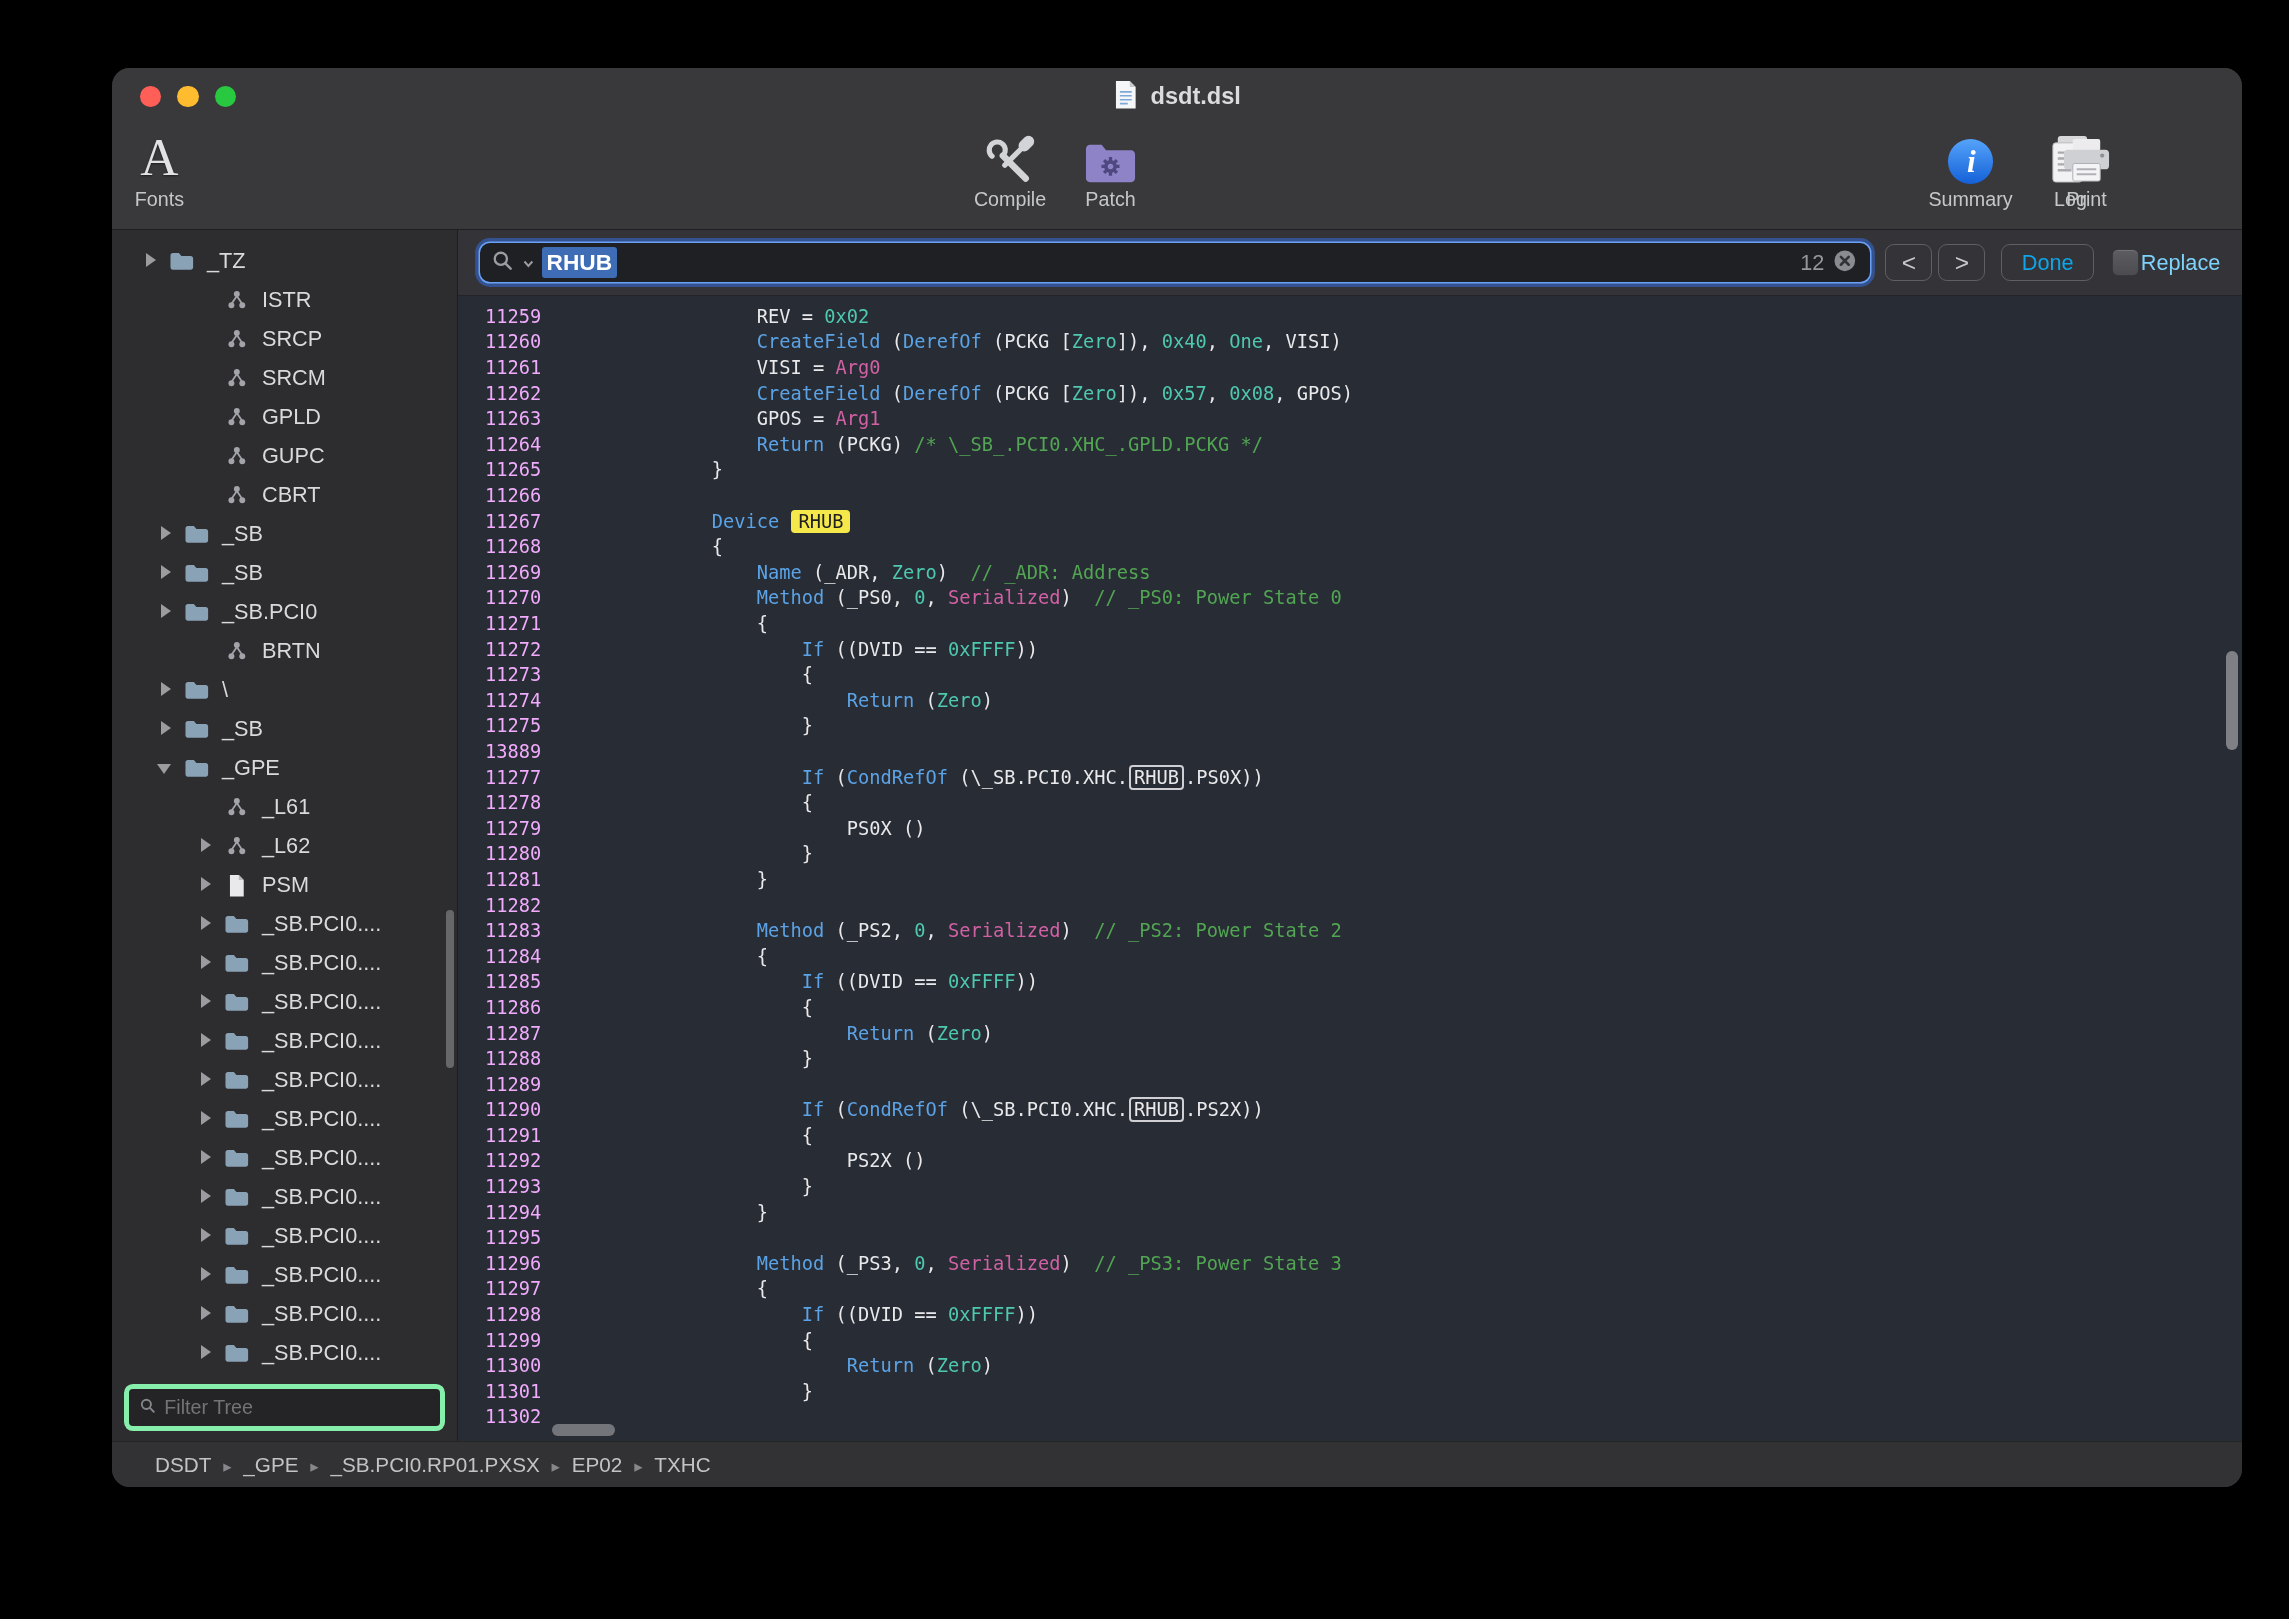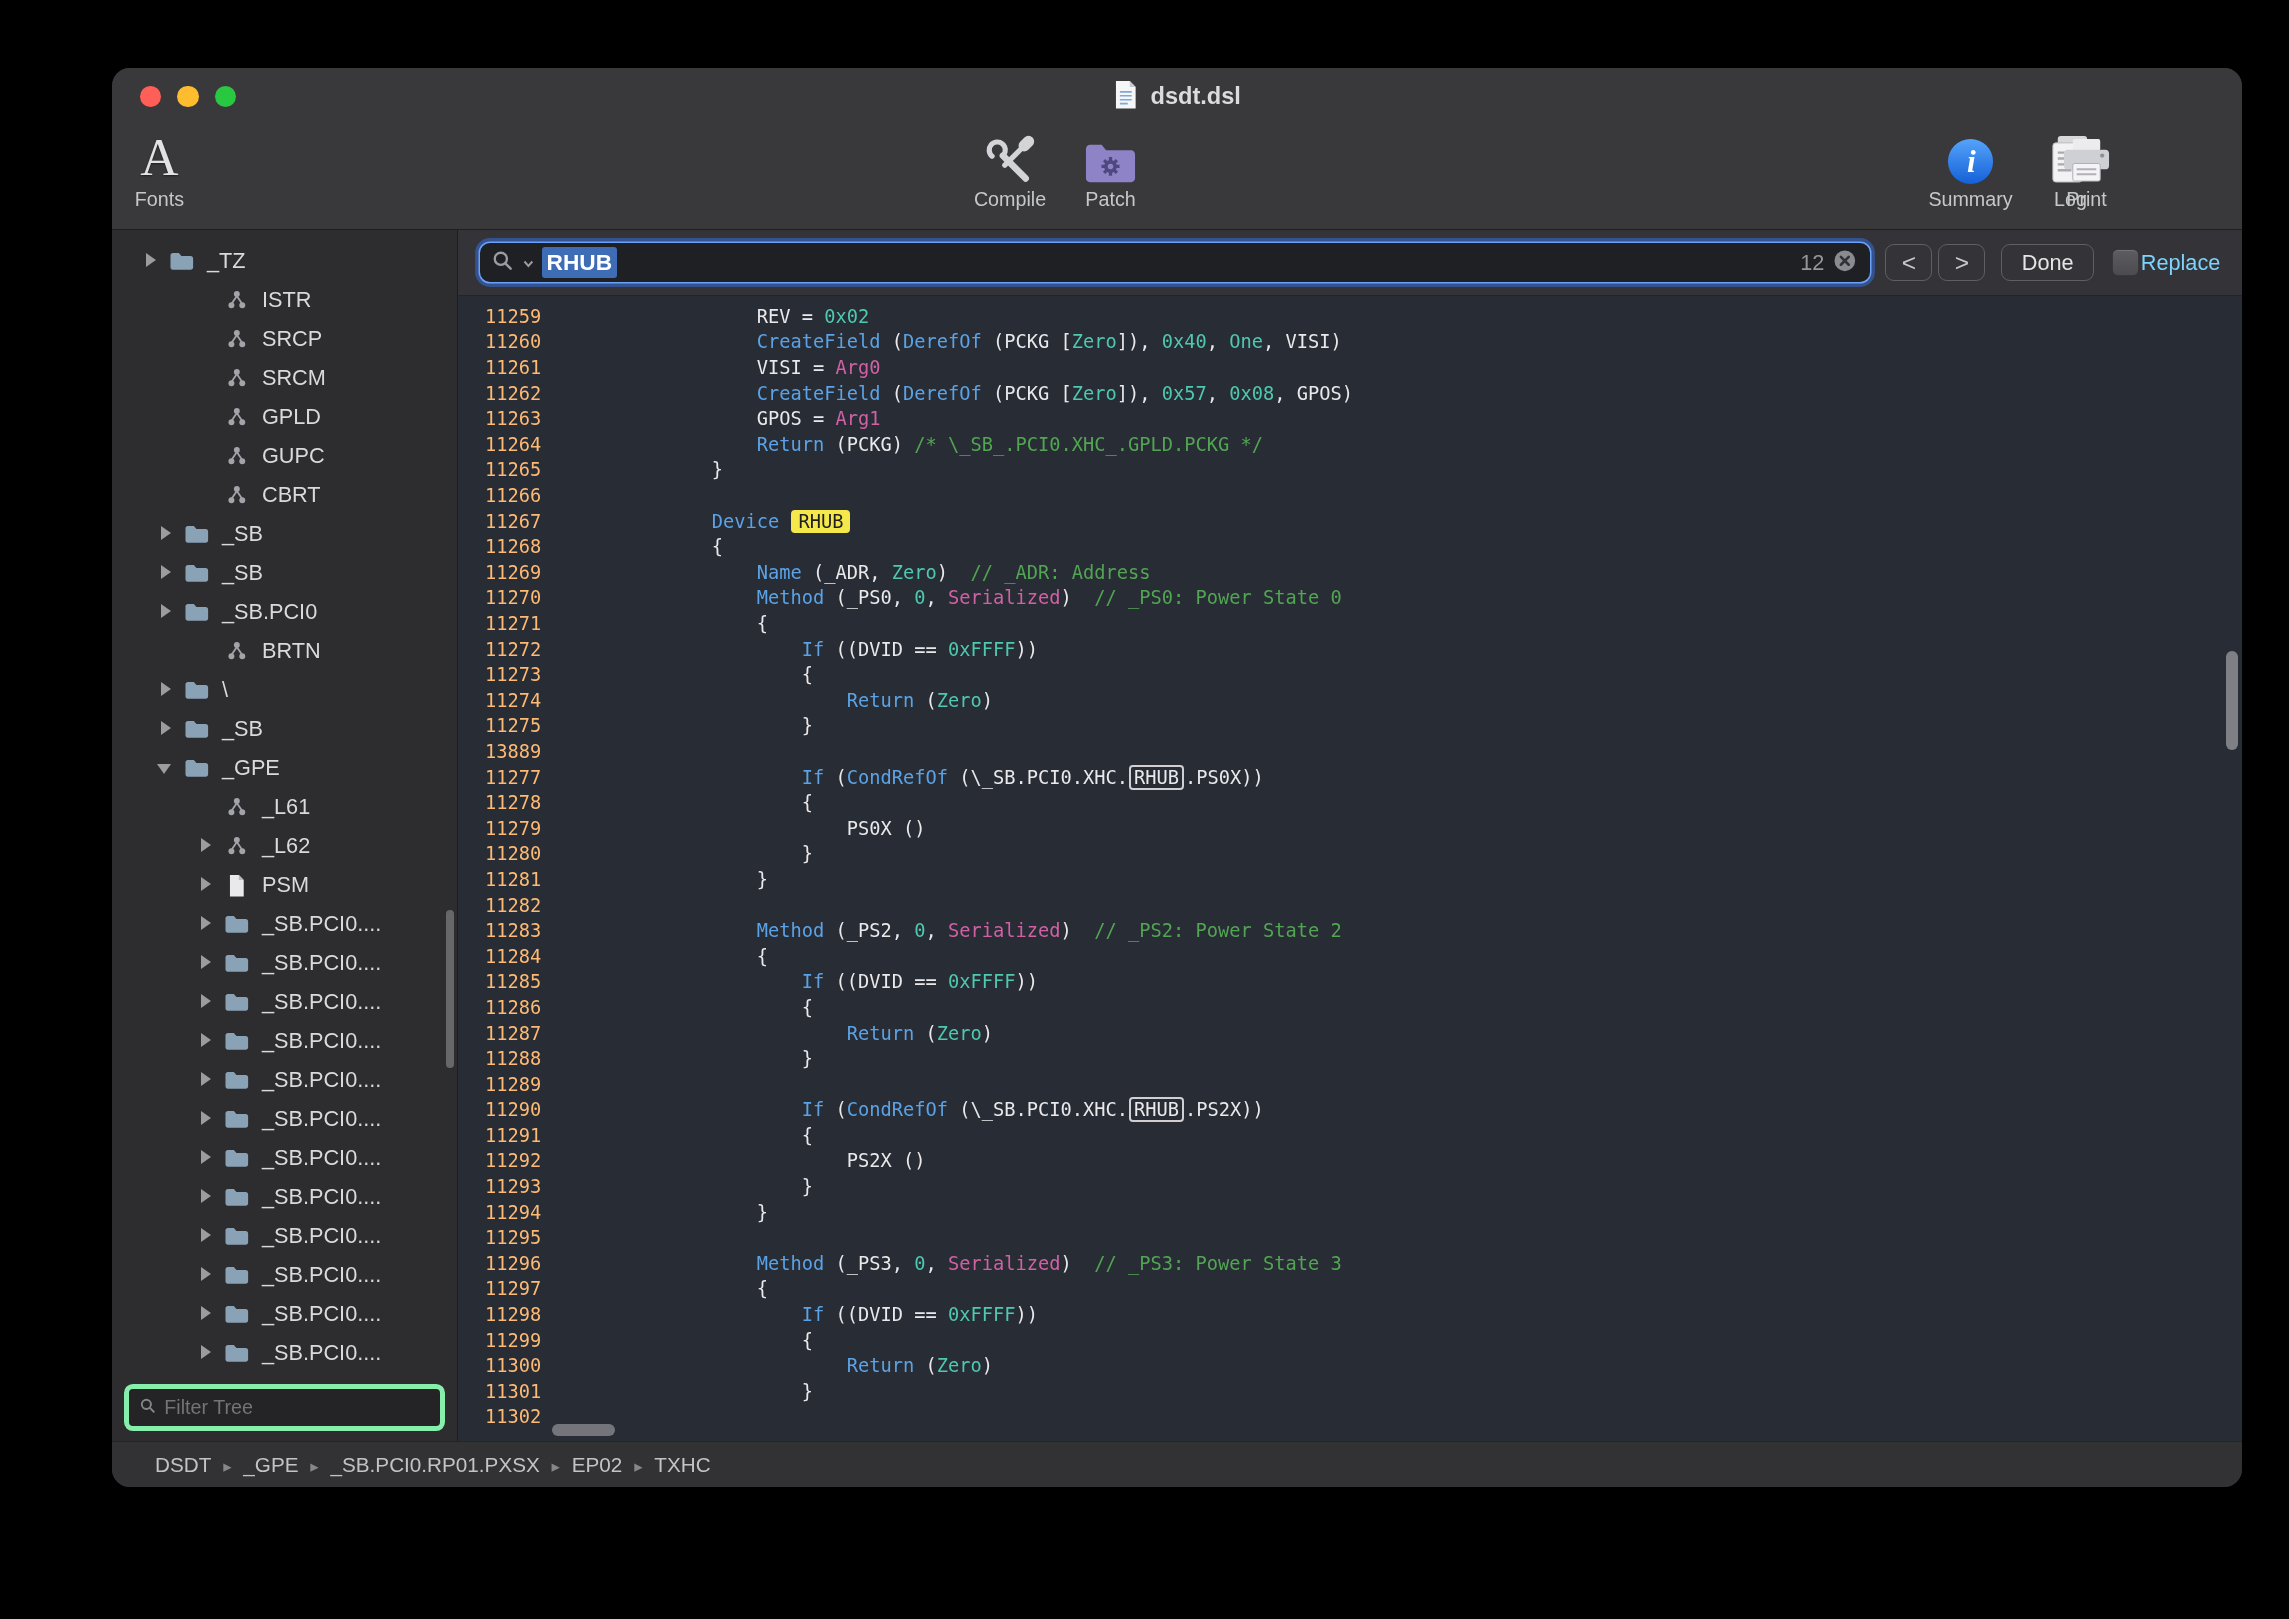--- a/index.html
+++ b/index.html
@@ -43,29 +43,29 @@
   
   .findbar{height:65px;flex:none;background:#343438;border-bottom:1px solid #242427;display:flex;
     align-items:center;padding:0 21.7px;gap:15.8px;}
   .searchfield{flex:1;height:39px;background:#1e2023;border-radius:9.9px;display:flex;align-items:center;
     padding:0 11.8px;gap:7.9px;box-shadow:0 0 0 1.5px #6aa2f8, 0 0 0 4.9px rgba(52,112,230,.5);}
   .sel{background:#3e6db5;color:#fff;font-size:22.7px;padding:2px 4.9px;border-radius:3px;font-weight:bold;}
   .count{margin-left:auto;color:#96969b;font-size:21.7px;}
   .navbtns{display:flex;gap:5.9px;}
   .navbtn{width:47px;height:37px;border:1.5px solid #5f5f64;background:transparent;border-radius:8.9px;
     color:#c9c9cd;font-size:24.6px;display:flex;align-items:center;justify-content:center;padding:0;}
-  .done{height:37px;padding:0 19.7px;border:1.5px solid #5f5f64;border-radius:8.9px;color:#e5e5e5;
+  .done{height:37px;padding:0 19.7px;border:1.5px solid #5f5f64;border-radius:8.9px;color:#0ea5e9;
     font-size:21.7px;background:transparent;}
   .replace{display:flex;align-items:flex-end;gap:2px;color:#7dd3fc;font-size:21.7px;margin-left:2px;}
   .checkbox{width:24.6px;height:24.6px;border-radius:5.9px;background:linear-gradient(#5c5c61,#4b4b50);
     border:1px solid #38383c;box-shadow:inset 0 1px 0 rgba(255,255,255,.14);flex:none;}
   
   .editor{flex:1;background:#282c34;position:relative;overflow:hidden;padding-top:7.9px;}
   .line{display:flex;height:25.6px;line-height:25.6px;font-family:"DejaVu Sans Mono",monospace;font-size:18.7px;}
-  .ln{width:99px;box-sizing:border-box;text-align:right;padding-right:15.8px;color:#fdba74;flex:none;}
+  .ln{width:99px;box-sizing:border-box;text-align:right;padding-right:15.8px;color:#f0abfc;flex:none;}
   .lt{white-space:pre;color:#e9e9ec;padding-left:19.7px;}
   .k{color:#5ba3e6}.n{color:#4ec9b0}.a{color:#d161a5}.c{color:#52a553}
   .hl{background:#f4e84b;color:#1f1f22;border-radius:3.9px;padding:1px 6.9px;margin:0 1px;}
   .box{border:2px solid #cfcfd4;border-radius:3.9px;padding:0 3px;margin:0 1px;}
   .v-scroll{position:absolute;right:3.9px;top:355px;width:11.8px;height:99px;border-radius:5.9px;
     background:rgba(255,255,255,.4);}
   .h-scroll{position:absolute;left:94px;bottom:4.9px;width:63px;height:11.8px;border-radius:5.9px;
     background:rgba(255,255,255,.35);}
   
   .statusbar{height:45px;flex:none;background:#323235;border-top:1px solid #242427;display:flex;

